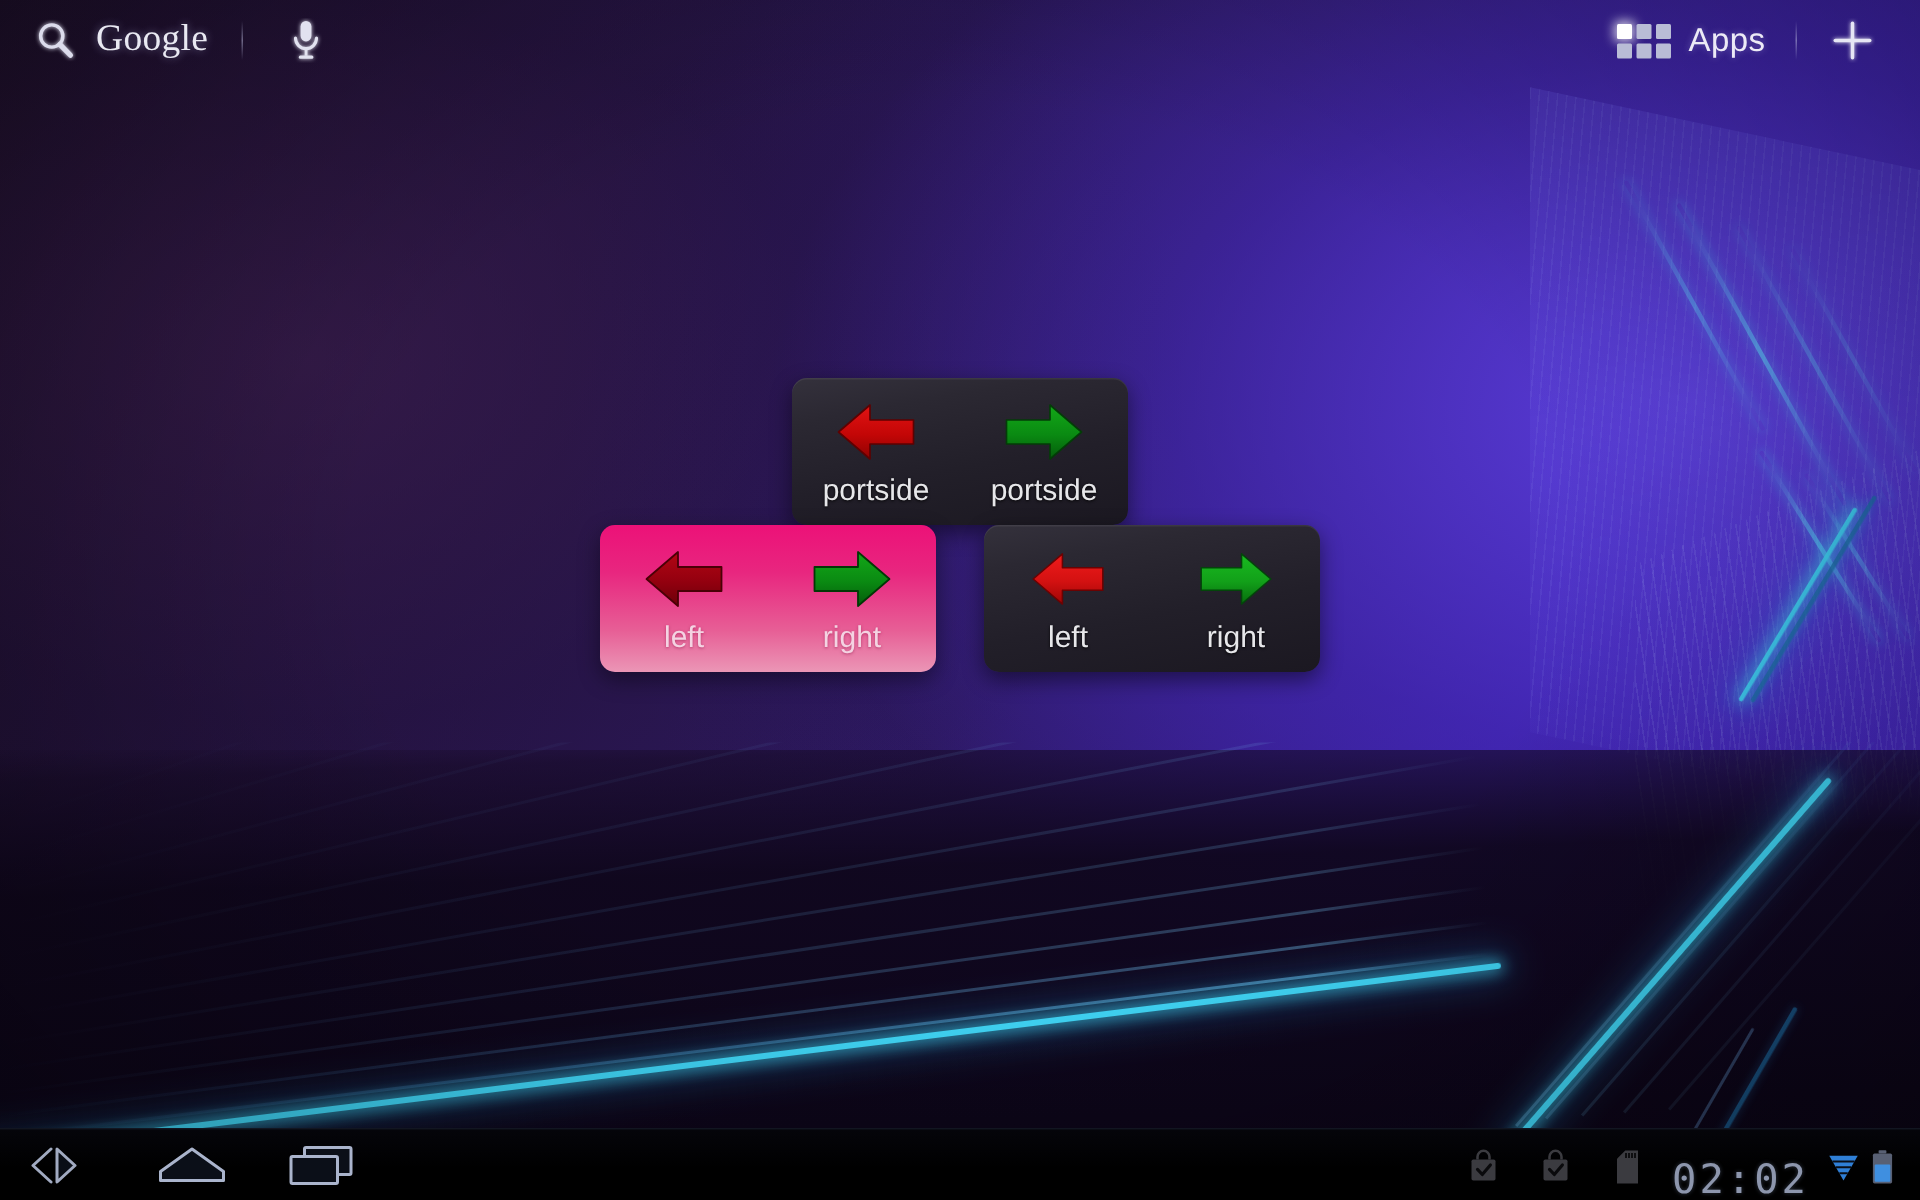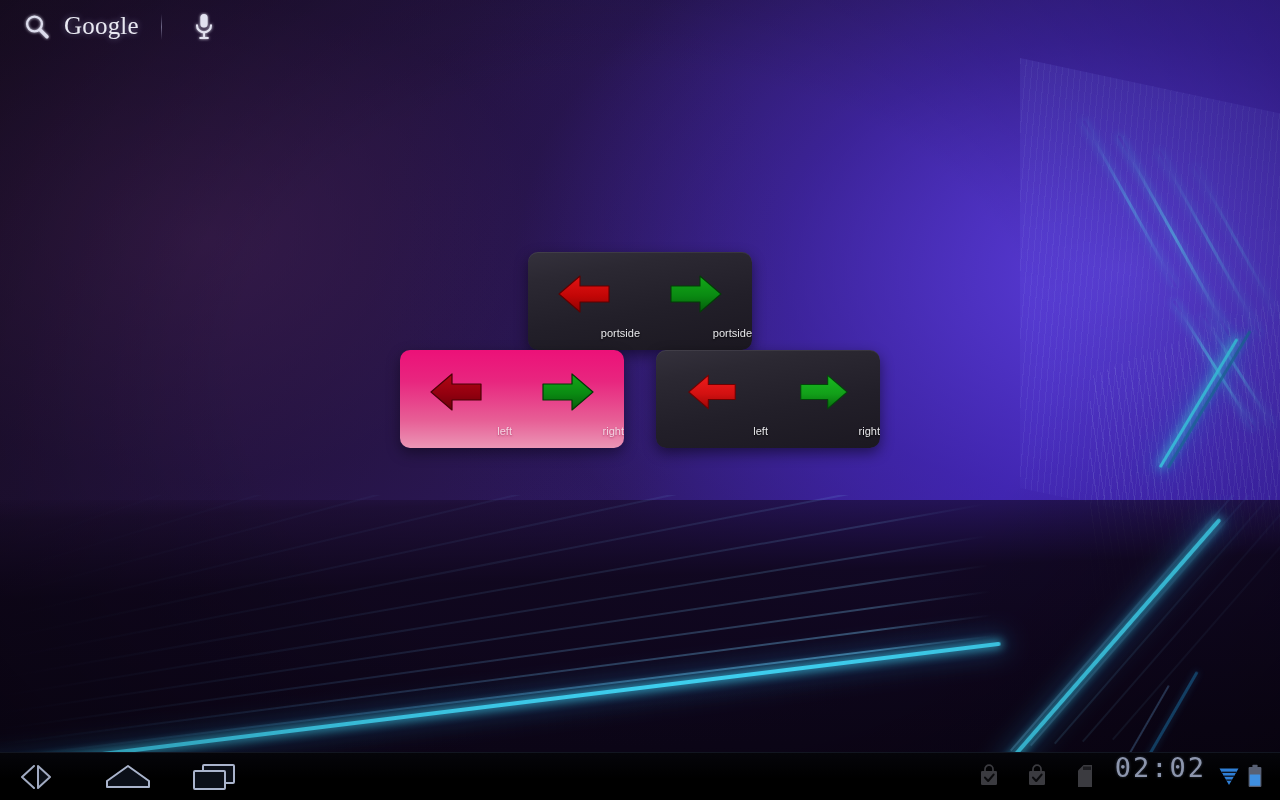--- a/index.html
+++ b/index.html
@@ -141,22 +141,22 @@
     align-items:center;
     justify-content:space-around;
     padding-top:8px;
   }
   .widget .lblrow {
     display:flex;
     justify-content:space-around;
     padding-bottom:11px;
   }
   .widget .lbl {
-    font-size:11px;
-    text-align:right;
+    font-size:20px;
+    text-align:center;
     width:50%;
   }
 
   
   .w-dark {
     background:linear-gradient(170deg, #34313c 0%, #2b2832 22%, #221f29 58%, #1b1821 100%);
     box-shadow:0 5px 14px rgba(0,0,0,0.48), inset 0 1px 0 rgba(255,255,255,0.07);
   }
   .w-dark .lbl { color:#e7e7ea; text-shadow:0 1px 2px rgba(0,0,0,0.85); }
 
@@ -183,21 +183,21 @@
     display:flex; align-items:center; justify-content:space-between;
     padding:0 12px 0 16px;
     z-index:30;
   }
   #navbtns { display:flex; align-items:center; gap:34px; }
   .navbtn {
     width:52px; height:40px;
     display:flex; align-items:center; justify-content:center;
     cursor:pointer;
   }
-  #sysstatus { display:flex; align-items:flex-start; gap:0; height:50px; }
+  #sysstatus { display:flex; align-items:flex-end; gap:0; height:50px; }
   .statusicon { width:48px; height:48px; display:flex; align-items:center; justify-content:center; }
   #clock {
     font-family:"DejaVu Sans Mono", monospace;
     font-size:27px;
     color:#8d96ad;
     letter-spacing:2px;
     padding:0 10px 0 6px;
     text-shadow:0 0 3px rgba(140,160,200,0.35);
     cursor:pointer;
   }
@@ -282,20 +282,42 @@
           <g filter="url(#gl)" fill="#e2e2f0">
             <rect x="7.4" y="2" width="7.2" height="13.6" rx="3.6"></rect>
             <path d="M4 13.4a7 7 0 0 0 14 0" fill="none" stroke="#e2e2f0" stroke-width="2.1" stroke-linecap="round"></path>
             <rect x="10.1" y="20" width="1.9" height="5.2"></rect>
             <rect x="6.2" y="25" width="9.7" height="2.1" rx="1"></rect>
           </g>
         </svg>
       </div>
     </div>
 
+    <div id="right-cluster">
+      <div id="apps-btn">
+        <div id="apps-grid">
+          <i class="hot"></i>
+            <i></i>
+            <i></i>
+            <i></i>
+            <i></i>
+            <i></i>
+        </div>
+        <span id="apps-label">Apps</span>
+      </div>
+      <div class="vdiv" style="margin:0 14px;"></div>
+      <div id="plus-btn">
+        <svg width="30" height="30" viewBox="0 0 30 30" aria-hidden="true">
+          <g filter="url(#gl)" stroke="#e6e6f4" stroke-width="2.3" stroke-linecap="round">
+            <line x1="15" y1="3.5" x2="15" y2="26.5"></line>
+            <line x1="3.5" y1="15" x2="26.5" y2="15"></line>
+          </g>
+        </svg>
+      </div>
+    </div>
   </div>
 
   <div id="widget-nautical" class="widget w-dark">
     <div class="btnrow">
       <div class="arrowcell">
         <svg class="arrow-svg" width="56" height="46" viewBox="0 0 56 46" aria-hidden="true">
           <defs>
             <linearGradient id="redA" x1="0" y1="0" x2="0" y2="1">
               <stop offset="0%" stop-color="#e21414"></stop>
                 <stop offset="55%" stop-color="#c30606"></stop>

